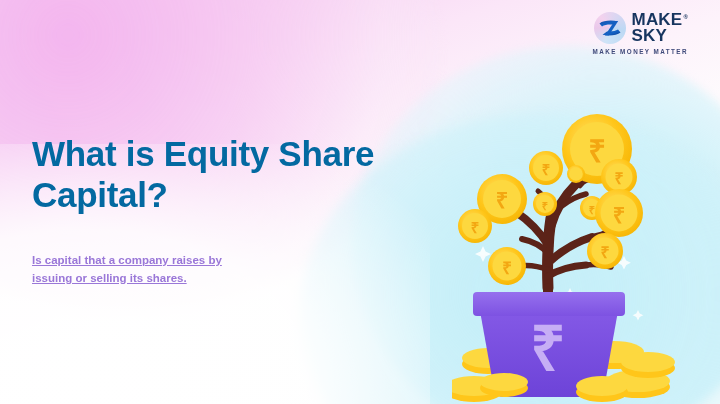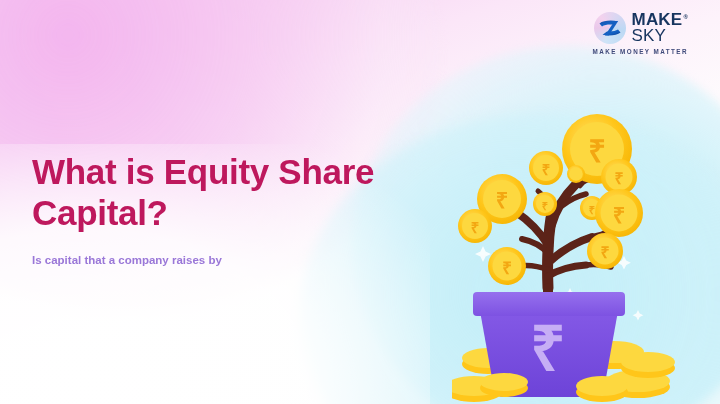--- a/index.html
+++ b/index.html
@@ -125,21 +125,21 @@
   }
   .logo-reg {
     font-size: 6px;
     vertical-align: super;
     font-weight: 700;
     color: #17355f;
     margin-left: 1px;
   }
   .logo-sky {
     font-size: 17px;
-    font-weight: 400;
+    font-weight: 700;
     color: #17355f;
     letter-spacing: 0.2px;
   }
   .logo-tagline {
     margin-top: 5px;
     font-size: 6.3px;
     font-weight: 700;
     color: #3f4a7a;
     letter-spacing: 1.45px;
     white-space: nowrap;
@@ -147,33 +147,33 @@
 
   
   .headline {
     position: absolute;
     left: 32px;
     top: 133px;
     width: 420px;
     font-size: 35px;
     line-height: 1.18;
     font-weight: 700;
-    color: #be185d;
+    color: #0369a1;
     letter-spacing: -0.3px;
-    margin-top: 18px;
   }
   .subhead {
     position: absolute;
     left: 32px;
     top: 252px;
     width: 300px;
     font-size: 11.5px;
     line-height: 1.55;
     font-weight: 600;
     color: #9a77d8;
+    text-decoration: underline;
   }
   .subhead span { display: block; }
 
   
   .illus {
     position: absolute;
     left: 452px;
     top: 96px;
     width: 250px;
     height: 308px;
@@ -211,20 +211,21 @@
         <div class="logo-hdfc"><span>MAKE</span><span class="logo-reg">®</span></div>
         <div class="logo-sky">SKY</div>
       </div>
     </div>
     <div class="logo-tagline">MAKE MONEY MATTER</div>
   </div>
 
   <div class="headline">What is Equity Share Capital?</div>
   <div class="subhead">
     <span>Is capital that a company raises by</span>
+    <span>issuing or selling its shares.</span>
   </div>
 
   <div class="illus">
     <svg width="250" height="308" viewBox="0 0 250 308">
       <defs>
         <radialGradient id="coinG" cx="42%" cy="36%" r="72%">
           <stop offset="0%" stop-color="#ffe066"></stop>
           <stop offset="55%" stop-color="#ffc61a"></stop>
           <stop offset="100%" stop-color="#f5b301"></stop>
         </radialGradient>

